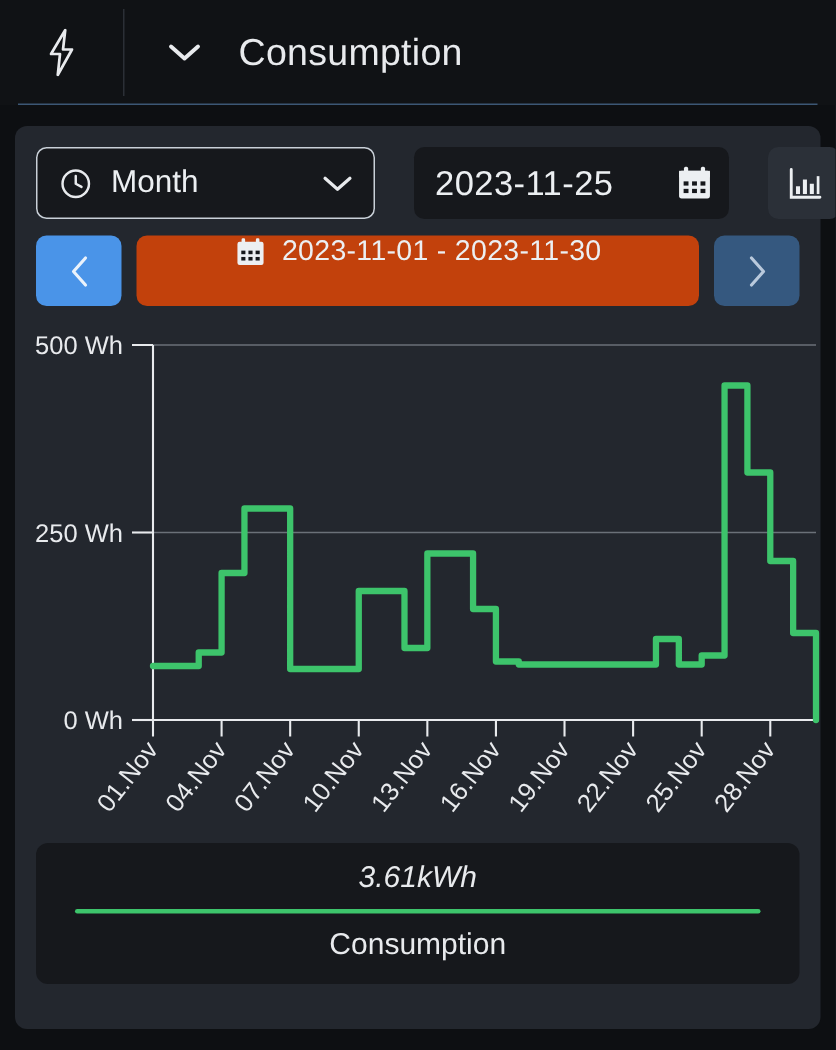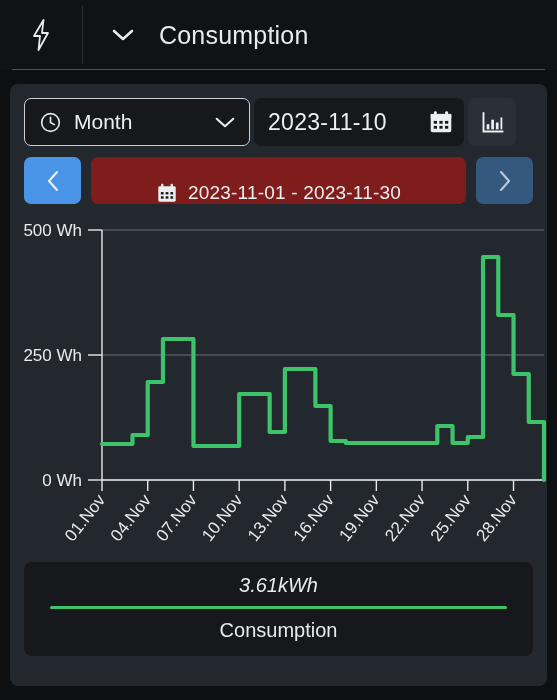--- a/index.html
+++ b/index.html
@@ -55,21 +55,21 @@
     margin: 14px 10px 0 10px;
     background: #23272e;
     border-radius: 8px;
     padding: 14px 14px 16px 14px;
     height: 602px;
   }
 
   .controls-row {
     display: flex;
     align-items: center;
-    gap: 4px;
+    gap: 26px;
     height: 48px;
   }
   .select-box {
     flex: 0 0 226px;
     height: 48px;
     background: #16181c;
     border: 1.6px solid #c9d0d8;
     border-radius: 7px;
     display: flex;
     align-items: center;
@@ -123,23 +123,23 @@
     height: 47px;
     border-radius: 7px;
     display: flex; align-items: center; justify-content: center;
     cursor: pointer;
   }
   .nav-prev { background: #4a94e8; }
   .nav-next { background: #35587f; }
   .range-box {
     flex: 1;
     height: 47px;
-    background: #7f1d1d;
-    border-radius: 7px;
-    display: flex; align-items: flex-end; justify-content: center;
+    background: #c2410c;
+    border-radius: 7px;
+    display: flex; align-items: flex-start; justify-content: center;
     gap: 10px;
     cursor: pointer;
   }
   .range-text {
     color: #eceff2;
     font-size: 19px;
     letter-spacing: .2px;
     white-space: nowrap;
   }
 
@@ -206,21 +206,21 @@
         <circle cx="12" cy="12" r="9.2" fill="none" stroke="#e8eaed" stroke-width="1.7"></circle>
         <path d="M12 6.6 L12 12 L16 14.2" fill="none" stroke="#e8eaed" stroke-width="1.7" stroke-linecap="round" stroke-linejoin="round"></path>
       </svg>
       <span class="select-label">Month</span>
       <svg width="24" height="15" viewBox="0 0 26 16">
         <path d="M4 4 L13 12 L22 4" fill="none" stroke="#e8eaed" stroke-width="2.3" stroke-linecap="round" stroke-linejoin="round"></path>
       </svg>
     </div>
 
     <div class="date-box">
-      <span class="date-value" title="2023-11-01">2023-11-10</span>
+      <span class="date-value" title="2023-11-01">2023-11-25</span>
       <svg width="26" height="26" viewBox="0 0 24 24">
         <rect x="2.5" y="4.5" width="19" height="17" rx="1.6" fill="#eceff2"></rect>
         <rect x="2.5" y="4.5" width="19" height="4" fill="#eceff2"></rect>
         <rect x="5.5" y="2" width="2.6" height="4.4" rx="1" fill="#eceff2"></rect>
         <rect x="15.9" y="2" width="2.6" height="4.4" rx="1" fill="#eceff2"></rect>
         <g fill="#16181c">
           <rect x="5.3" y="11" width="3" height="2.6"></rect>
           <rect x="10.5" y="11" width="3" height="2.6"></rect>
           <rect x="15.7" y="11" width="3" height="2.6"></rect>
           <rect x="5.3" y="15.6" width="3" height="2.6"></rect>

